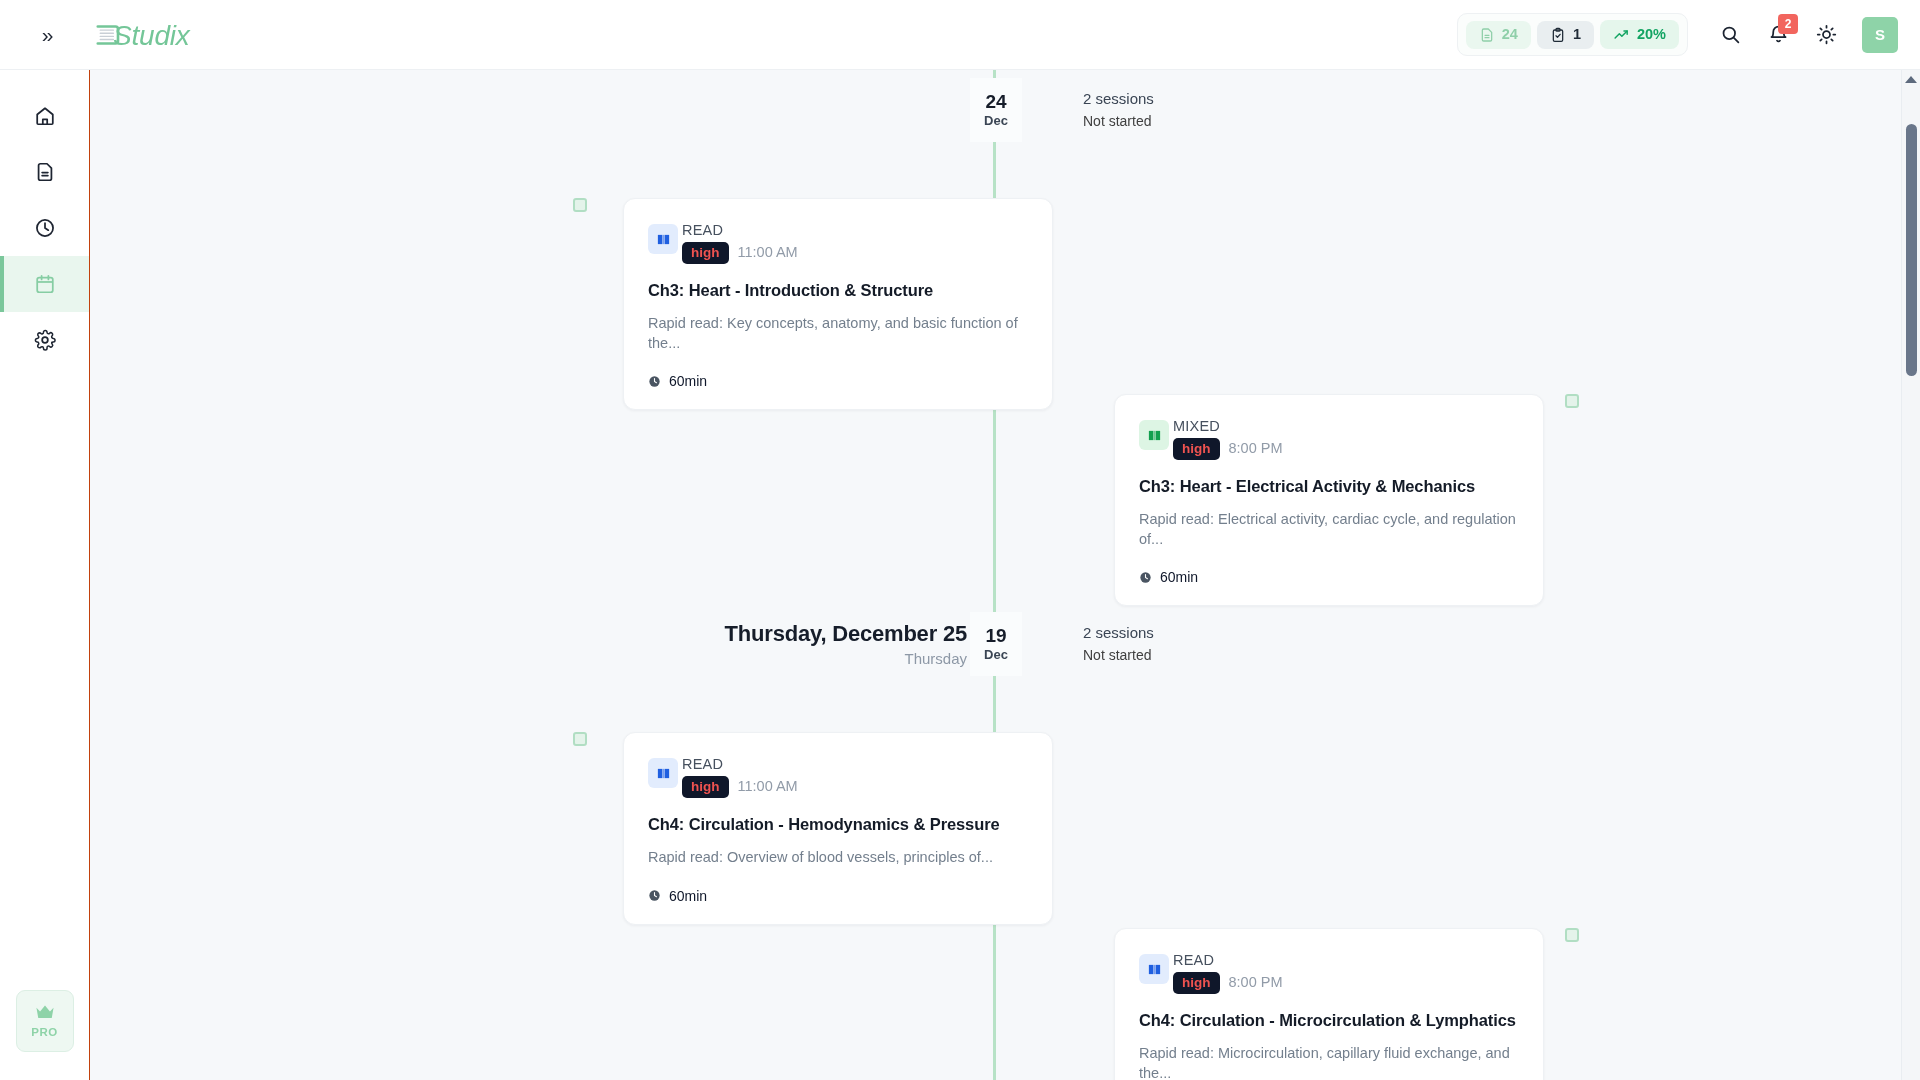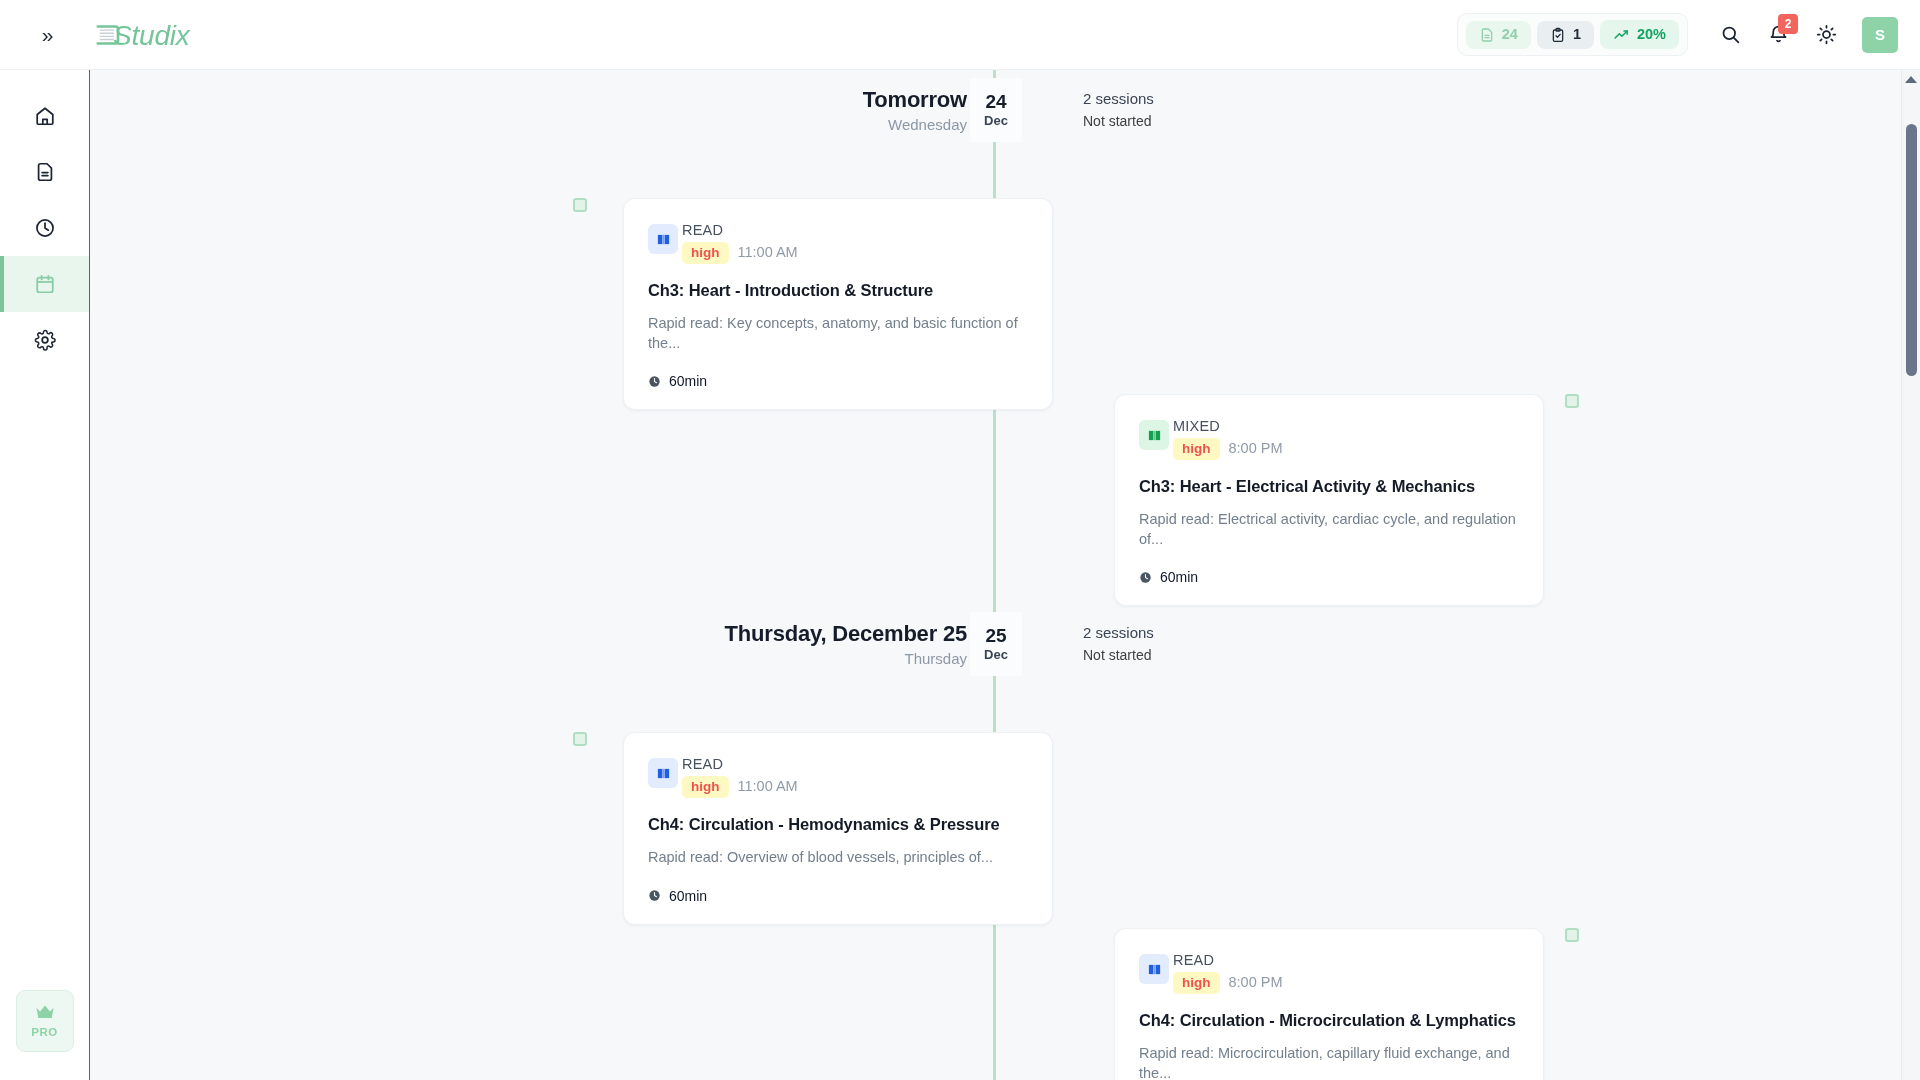--- a/index.html
+++ b/index.html
@@ -205,21 +205,21 @@
   .type-icon svg { display: block; }
   .type-icon.read  { background: #e2ecfd; }
   .type-icon.mixed { background: #ddf5e4; }
   .card-head-text { display: flex; flex-direction: column; gap: 3px; }
   .card-type {
     font-size: 14.5px; color: #46505e; line-height: 1.25;
     letter-spacing: 0.2px;
   }
   .card-meta { display: flex; align-items: center; gap: 9px; }
   .prio-badge {
-    background: #fef9c3; color: #ef5350;
+    background: #0f172a; color: #ef5350;
     font-size: 13.5px; font-weight: 700;
     padding: 3px 9px; border-radius: 5px; line-height: 1.15;
   }
   .card-time { font-size: 14.5px; color: #919ba8; line-height: 1.2; }
 
   .card-title {
     margin-top: 16px;
     font-size: 16.5px; font-weight: 700; color: #141b27;
     line-height: 1.3; letter-spacing: -0.1px;
   }
@@ -404,24 +404,20 @@
           <path d="M2.5 5.2l4 4.2 5.5-6.6 5.5 6.6 4-4.2-2 11.4H4.5L2.5 5.2z" fill="#8ed3a8"></path>
         </svg>
       </span>
       <span class="pro-label">PRO</span>
     </div>
   </div>
 
   <div class="main">
     <div class="timeline" id="timeline-root">
         <div class="day-header">
-          <div class="day-left">
-            <div class="day-title">Tomorrow</div>
-            <div class="day-weekday">Wednesday</div>
-          </div>
           <div class="day-chip">
             <div class="day-num">24</div>
             <div class="day-mon">Dec</div>
           </div>
           <div class="day-right">
             <div class="day-sessions">2 sessions</div>
             <div class="day-status">Not started</div>
           </div>
         </div>
         <div class="session-row" style="height: 232px;">
@@ -487,21 +483,21 @@
               <span>60min</span>
             </div>
           </div>
         </div>
         <div class="day-header">
           <div class="day-left">
             <div class="day-title">Thursday, December 25</div>
             <div class="day-weekday">Thursday</div>
           </div>
           <div class="day-chip">
-            <div class="day-num">25</div>
+            <div class="day-num">19</div>
             <div class="day-mon">Dec</div>
           </div>
           <div class="day-right">
             <div class="day-sessions">2 sessions</div>
             <div class="day-status">Not started</div>
           </div>
         </div>
         <div class="session-row" style="height: 232px;">
           <div class="marker" style="left:483px;top:48px;"></div>
           <div class="card left" style="top:48px;">

